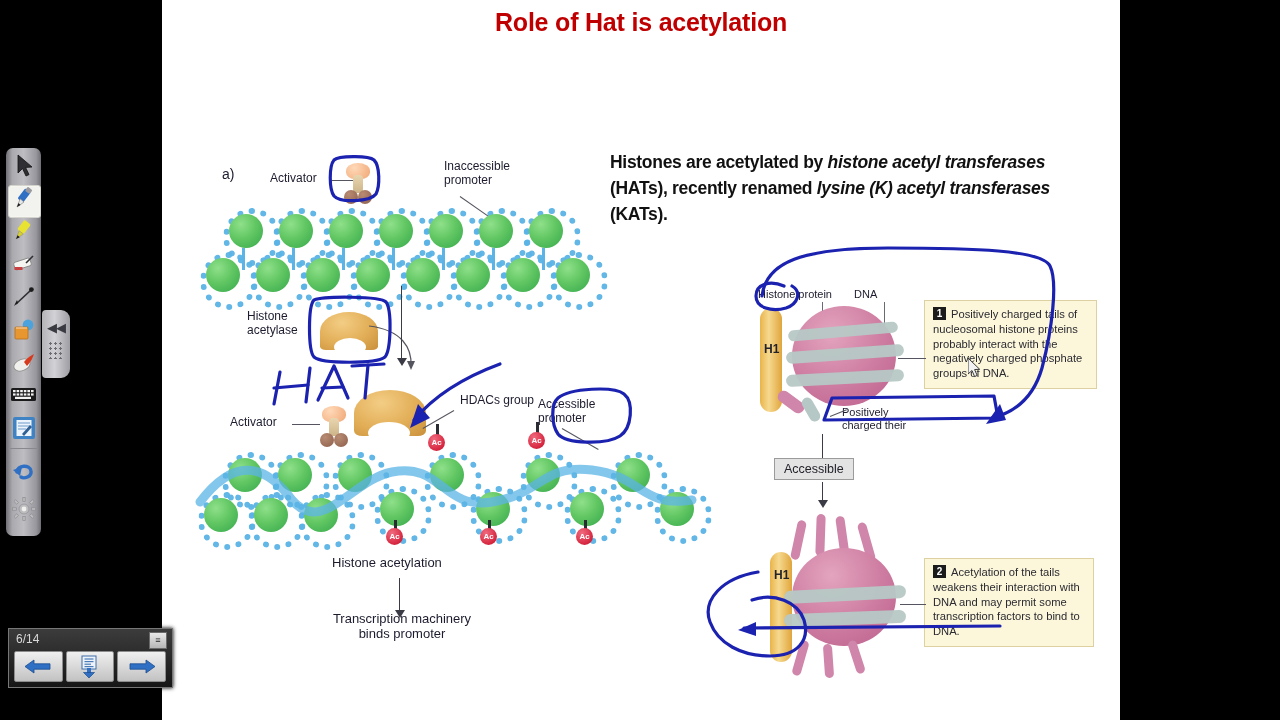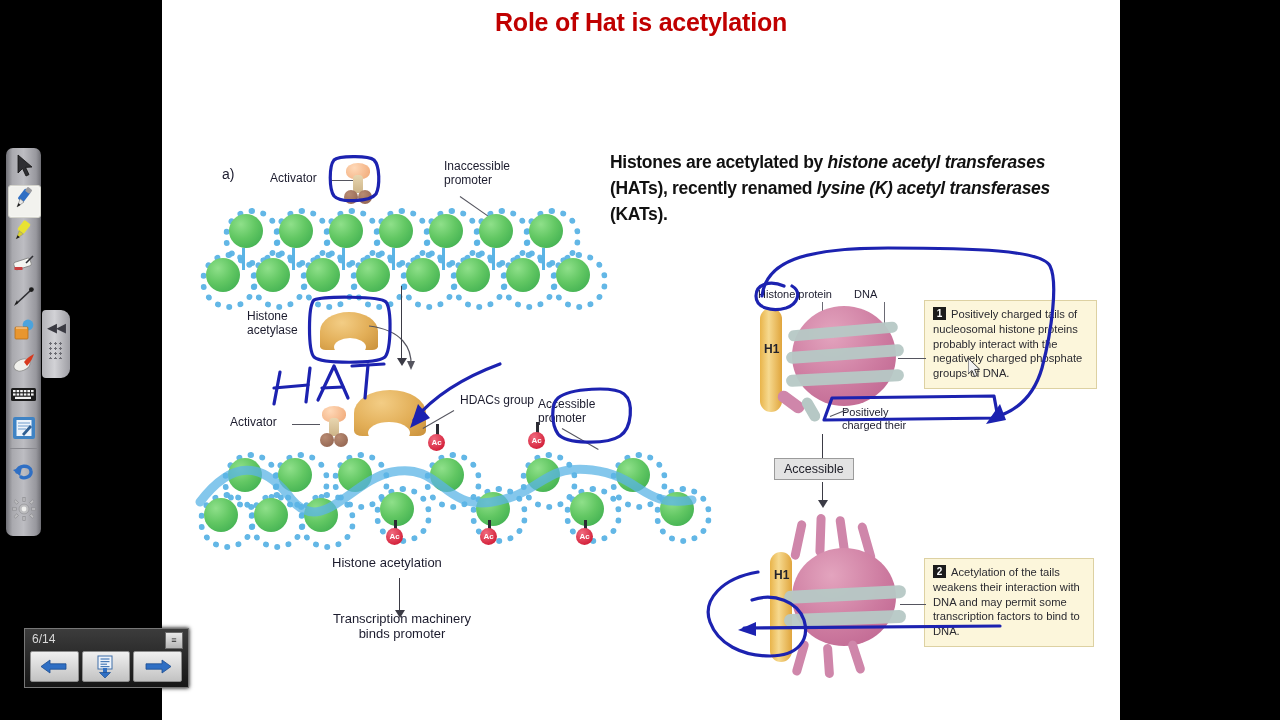--- a/index.html
+++ b/index.html
@@ -123,21 +123,20 @@
   #collapse .cc{padding-top:10px;letter-spacing:-1px;font-size:13px;}
   #collapse .grip{margin:6px auto 0;width:16px;height:18px;
     background-image:radial-gradient(#6b6b72 35%,transparent 36%);
     background-size:5px 5px;}
 
   
   #nav{
     position:absolute;left:8px;top:628px;width:163px;height:58px;
     background:linear-gradient(#3c3c3c,#161616);border:1px solid #777;
     box-shadow:0 0 4px #000;
-    margin-left:16px;
   }
   #navpage{position:absolute;left:7px;top:3px;font-size:12px;color:#d9d9d9;}
   #navmin{position:absolute;right:5px;top:3px;width:16px;height:15px;
     background:linear-gradient(#e8e8e8,#b6b6b6);border:1px solid #6a6a6a;
     font-size:9px;color:#222;text-align:center;line-height:15px;}
   #navbtns{position:absolute;left:5px;top:22px;width:152px;height:31px;
     display:flex;gap:3px;}
   .navbtn{flex:1;background:linear-gradient(#f0f0f0,#c2c2c2);
     border:1px solid #8d8d8d;border-radius:2px;display:flex;align-items:center;justify-content:center;}
 

